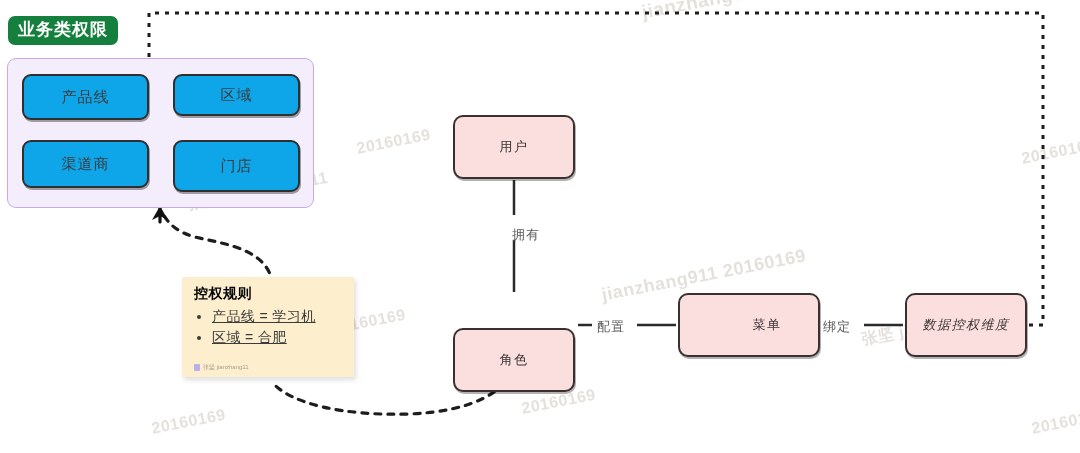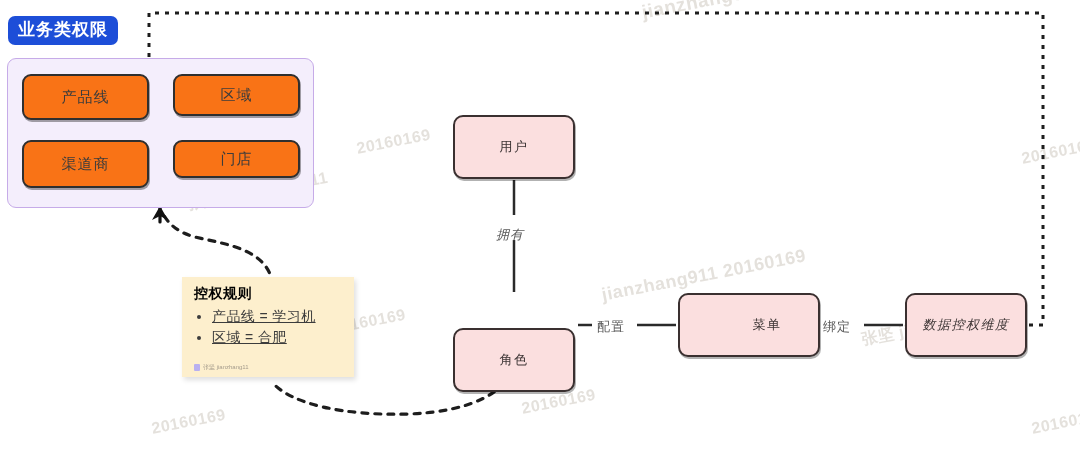--- a/index.html
+++ b/index.html
@@ -24,52 +24,52 @@
     user-select:none;
     letter-spacing:.5px;
   }
 
   
   #wires{position:absolute;left:0;top:0;width:1080px;height:453px;pointer-events:none;}
 
   
   #biz-badge{
     position:absolute;left:8px;top:16px;
-    background:#1d4ed8;
+    background:#15803d;
     color:#ffffff;
     font-size:17px;font-weight:700;
     padding:4px 10px 5px 10px;
     border-radius:7px;
     letter-spacing:1px;
     line-height:1.15;
   }
   #biz-panel{
     position:absolute;left:7px;top:58px;
     width:307px;height:150px;
     background:#f4eefc;
     border:1.5px solid #c6abe8;
     border-radius:9px;
     box-sizing:border-box;
   }
   .dim-box{
     position:absolute;
-    background:#f97316;
+    background:#0ea5e9;
     border:2.5px solid #2f2f2f;
     border-radius:9px;
     box-sizing:border-box;
     display:flex;align-items:center;justify-content:center;
     color:#3c3c3c;
     font-size:15px;
     letter-spacing:1px;
     box-shadow:1px 2px 0 rgba(0,0,0,.35);
   }
   #dim-0{left:22px;top:74px;width:127px;height:46px;}
   #dim-1{left:173px;top:74px;width:127px;height:42px;}
   #dim-2{left:22px;top:140px;width:127px;height:48px;}
-  #dim-3{left:173px;top:140px;width:127px;height:38px;}
+  #dim-3{left:173px;top:140px;width:127px;height:52px;}
 
   
   #rule-note{
     position:absolute;left:182px;top:277px;
     width:172px;height:100px;
     background:#fdefcd;
     box-sizing:border-box;
     padding:8px 10px 0 12px;
     box-shadow:2px 3px 5px rgba(0,0,0,.13);
   }
@@ -113,21 +113,21 @@
   #node-dim{left:905px;top:293px;width:122px;height:64px;font-style:italic;}
 
   
   .edge-label{
     position:absolute;
     color:#5a5a5a;
     font-size:13px;
     letter-spacing:1px;
     white-space:nowrap;
   }
-  #lbl-own{left:496px;top:226px;font-style:italic;}
+  #lbl-own{left:512px;top:226px;}
   #lbl-config{left:597px;top:318px;}
   #lbl-bind{left:823px;top:318px;}
 </style>
 </head>
 <body>
 
 <div id="canvas">
 
   <div class="wm" style="left:640px;top:2px;font-size:19px;transform:rotate(-11deg);">jianzhang911 20160169</div>
   <div class="wm" style="left:185px;top:195px;font-size:16px;transform:rotate(-11deg);">张坚 jianzhang911</div>

